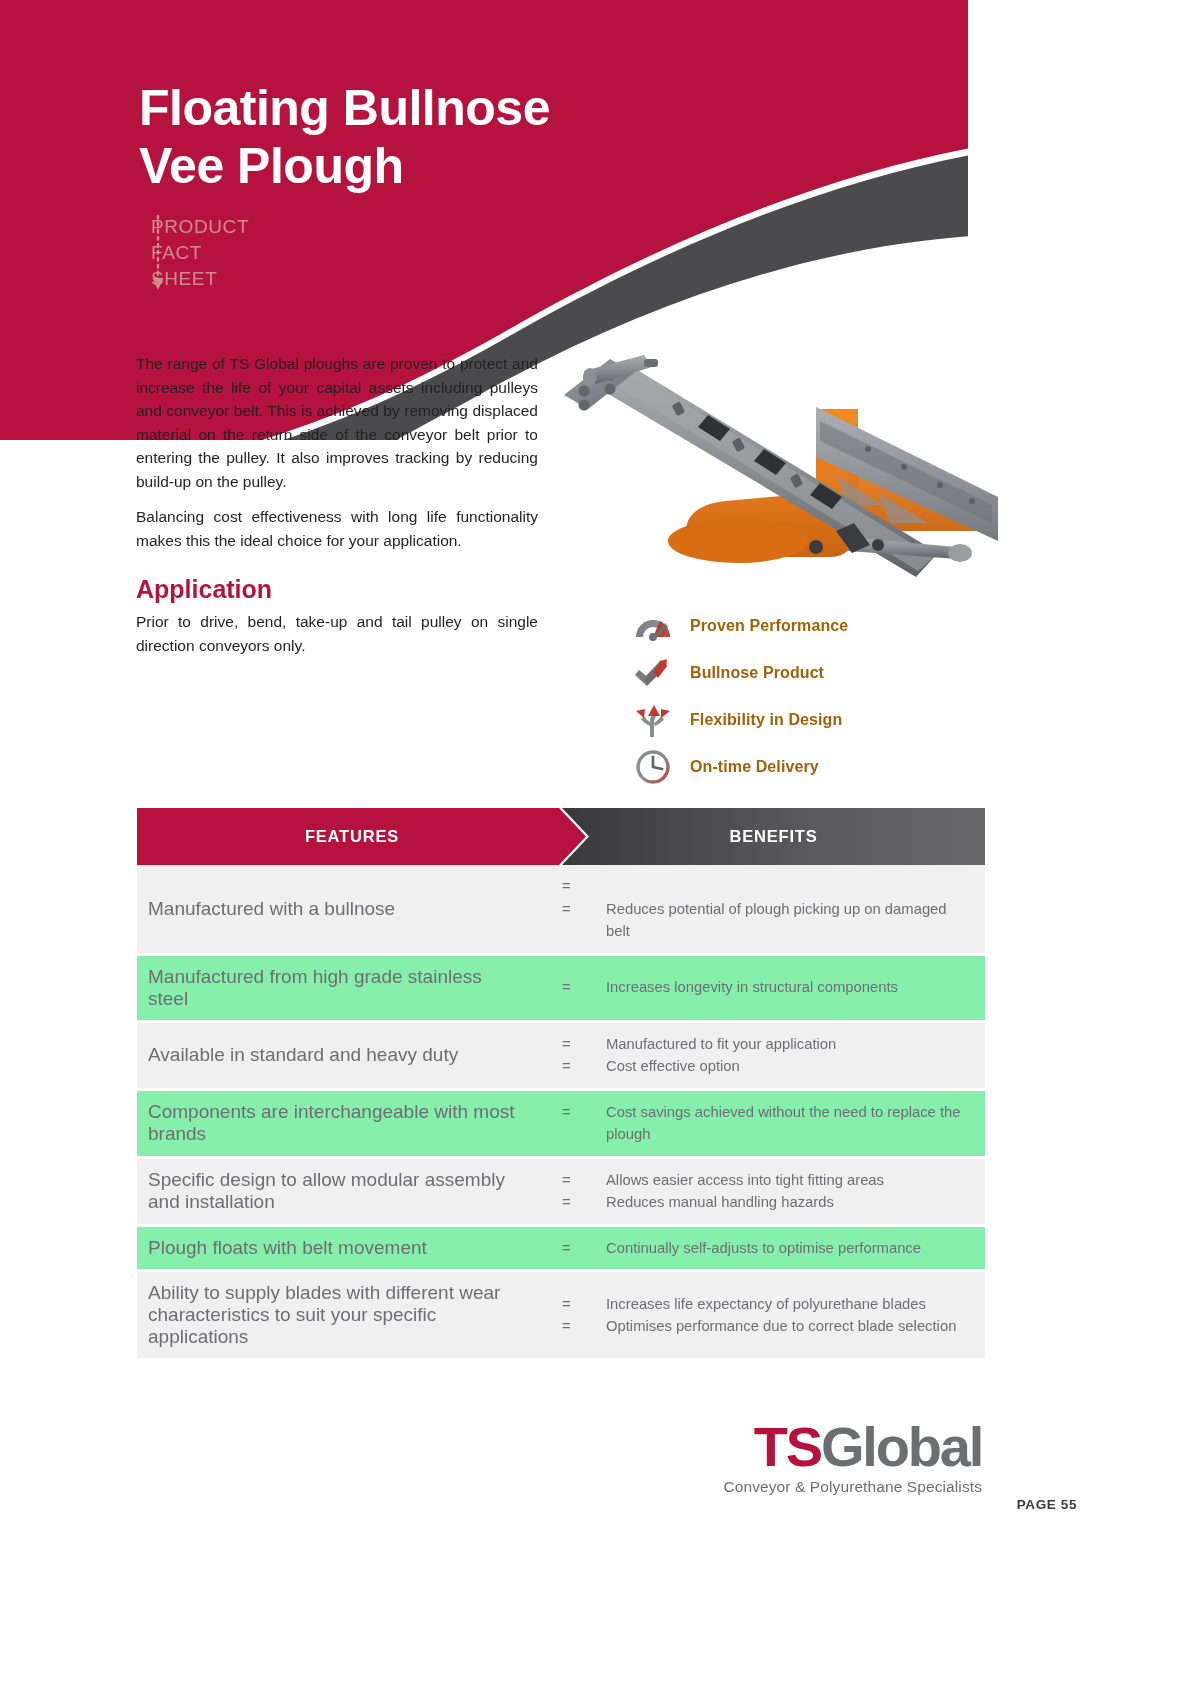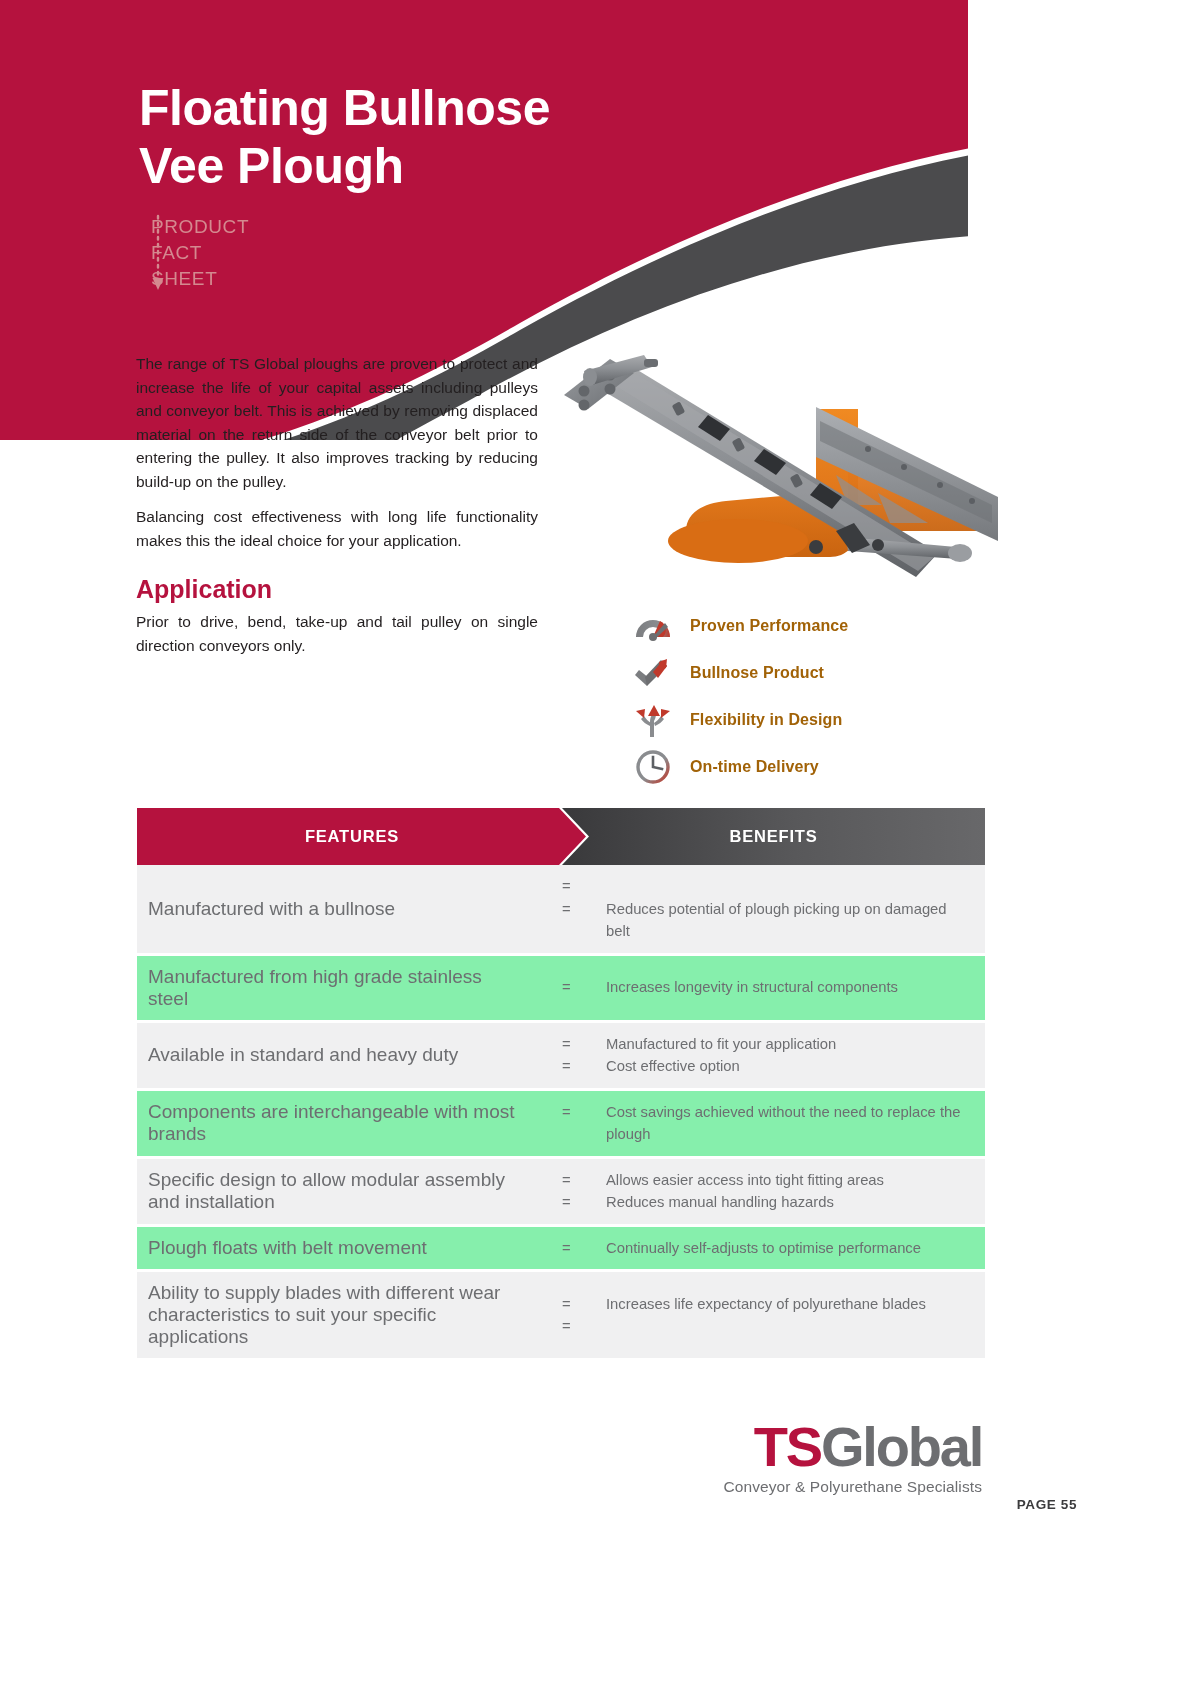--- a/index.html
+++ b/index.html
@@ -405,20 +405,21 @@
       </div>
       <div class="fb-row odd">
         <div class="fb-feature">Ability to supply blades with different wear characteristics to suit your specific applications</div>
         <div class="fb-benefit">
           <div class="fb-benefit-item">
             <span class="fb-eq">=</span>
             <span class="fb-btext">Increases life expectancy of polyurethane blades</span>
           </div>
           <div class="fb-benefit-item">
             <span class="fb-eq">=</span>
+            <span class="fb-btext">Optimises performance due to correct blade selection</span>
           </div>
         </div>
       </div>
     </div>
 </div>
 
 <div id="footer-logo">
   <div id="logo-wordmark"><span id="logo-ts">TS</span><span id="logo-global">Global</span></div>
   <div id="logo-tagline">Conveyor &amp; Polyurethane Specialists</div>
 </div>

